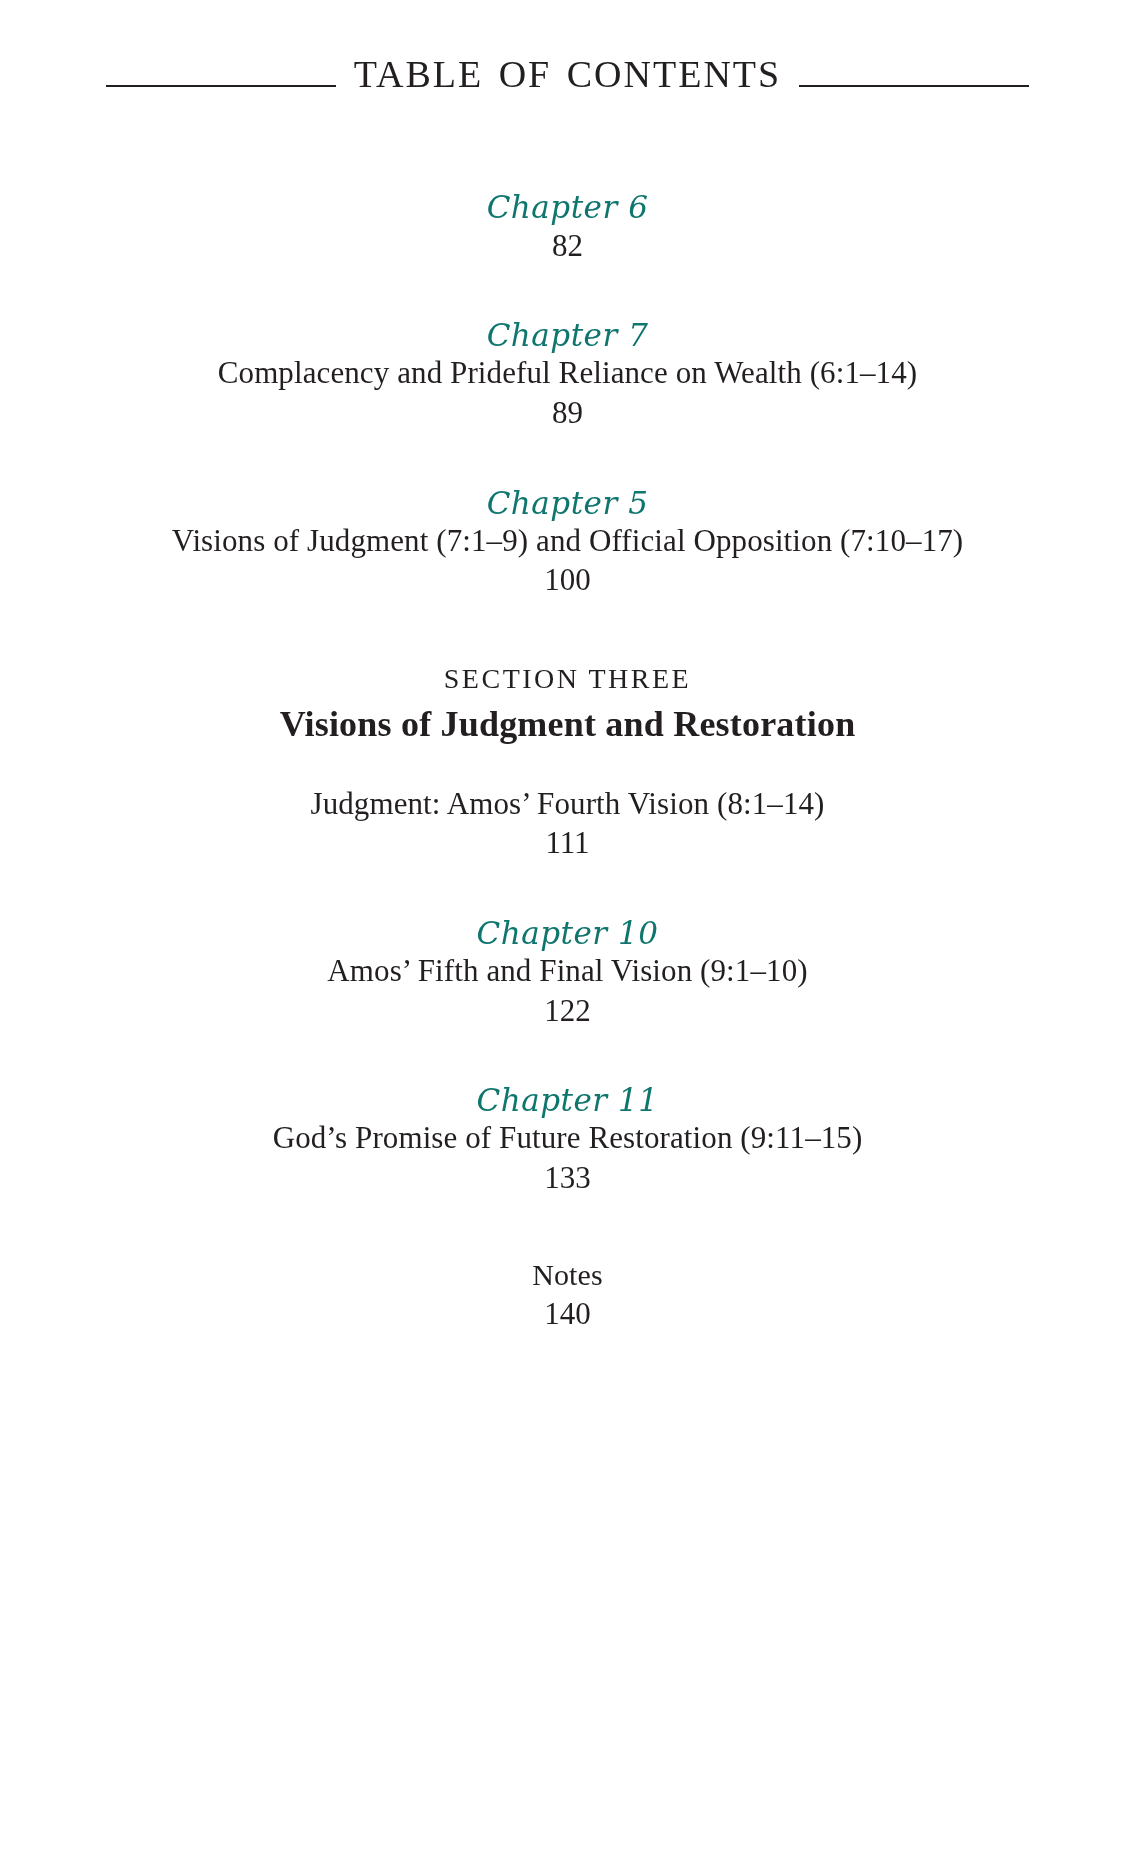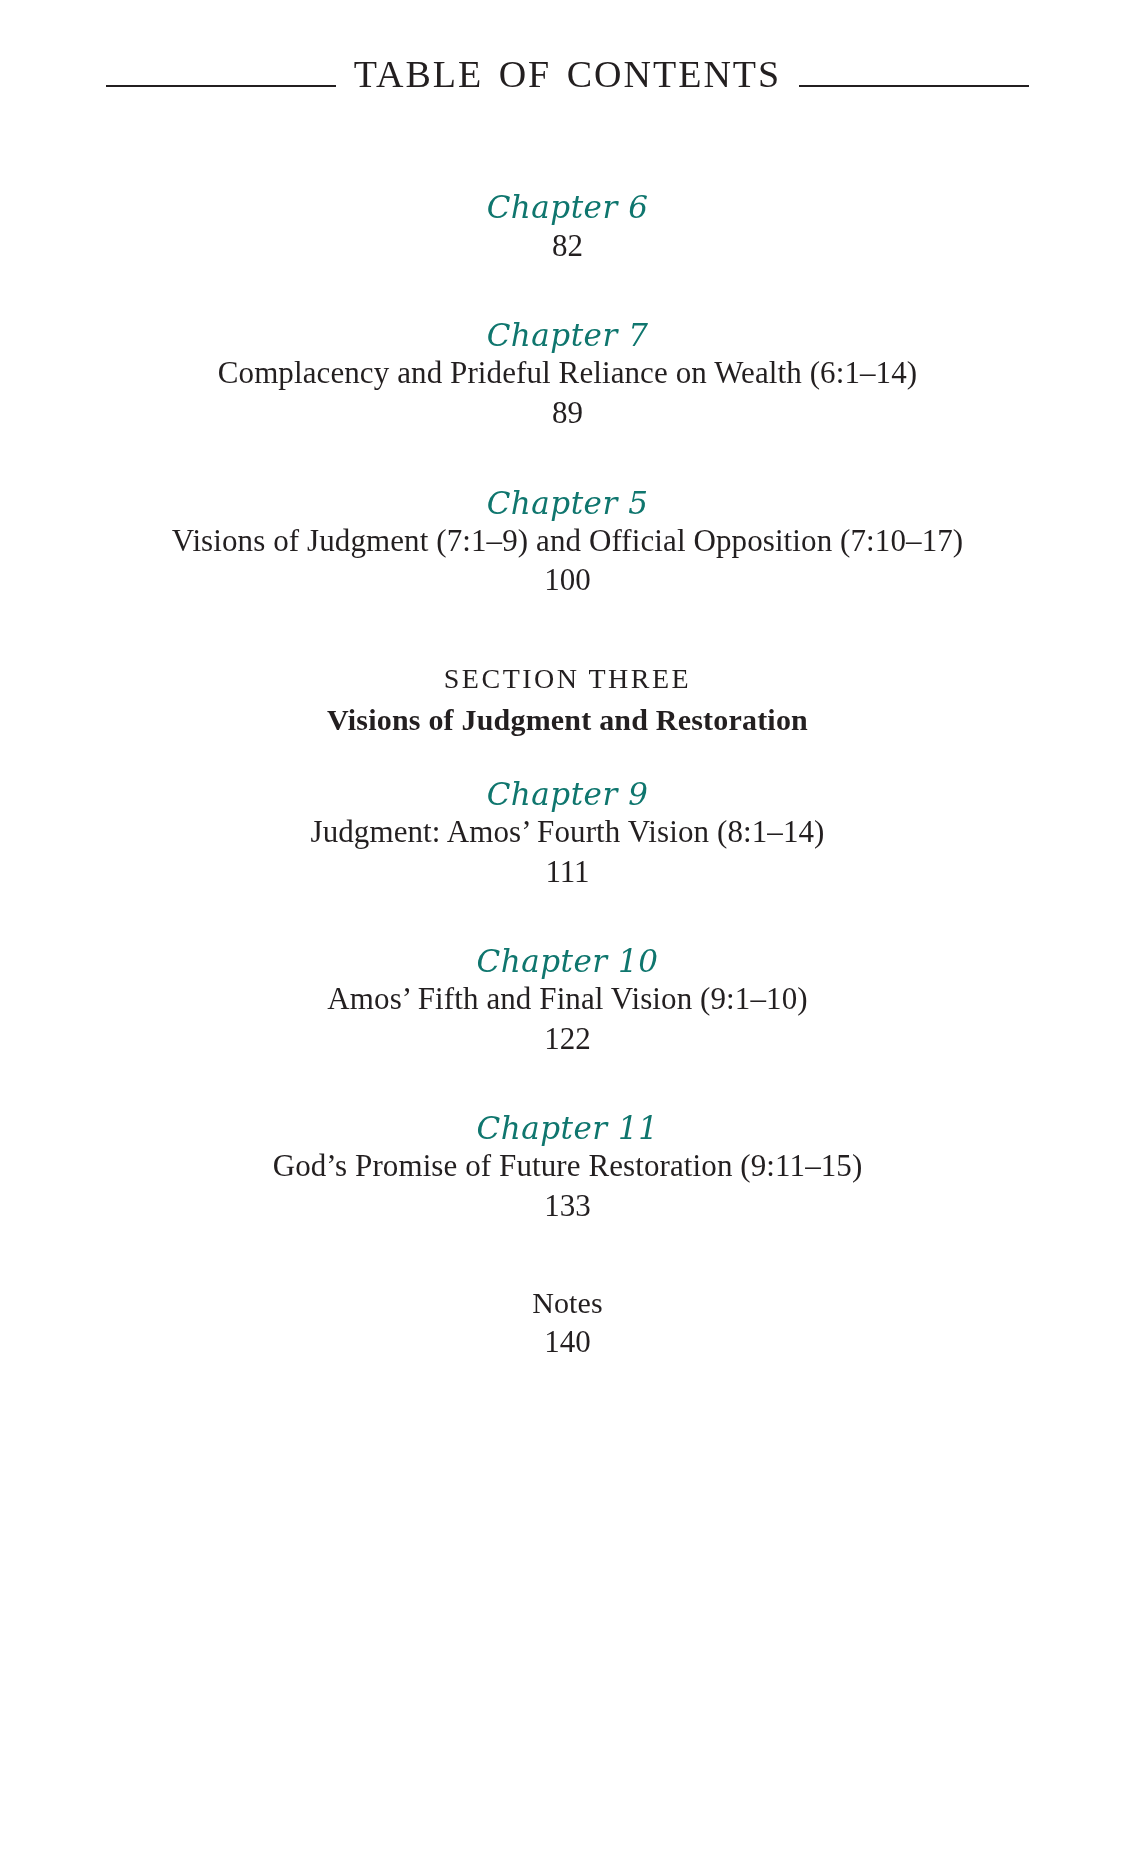--- a/index.html
+++ b/index.html
@@ -89,21 +89,21 @@
     font-family: "Liberation Serif", serif;
     font-weight: normal;
     font-size: 28px;
     letter-spacing: 2.5px;
     color: #231f20;
     margin-bottom: 8px;
   }
   .section-name {
     font-family: "Liberation Serif", serif;
     font-weight: bold;
-    font-size: 30px;
+    font-size: 36px;
     color: #231f20;
     letter-spacing: 0.2px;
   }
 
   
   .backmatter {
     text-align: center;
     margin-top: 58px;
   }
   .backmatter .entry-title { font-size: 30px; }
@@ -141,21 +141,20 @@
   </div>
 
   <div class="section-block">
     <div class="section-kicker">SECTION THREE</div>
     <div class="section-name">Visions of Judgment and Restoration</div>
   </div>
 
   <div class="entries" style="margin-top:0">
 
     <div class="entry">
-      <div class="chapter-label">Chapter 9</div>
       <div class="entry-title">Judgment: Amos’ Fourth Vision (8:1–14)</div>
       <div class="entry-page">111</div>
     </div>
 
     <div class="entry">
       <div class="chapter-label">Chapter 10</div>
       <div class="entry-title">Amos’ Fifth and Final Vision (9:1–10)</div>
       <div class="entry-page">122</div>
     </div>
 

